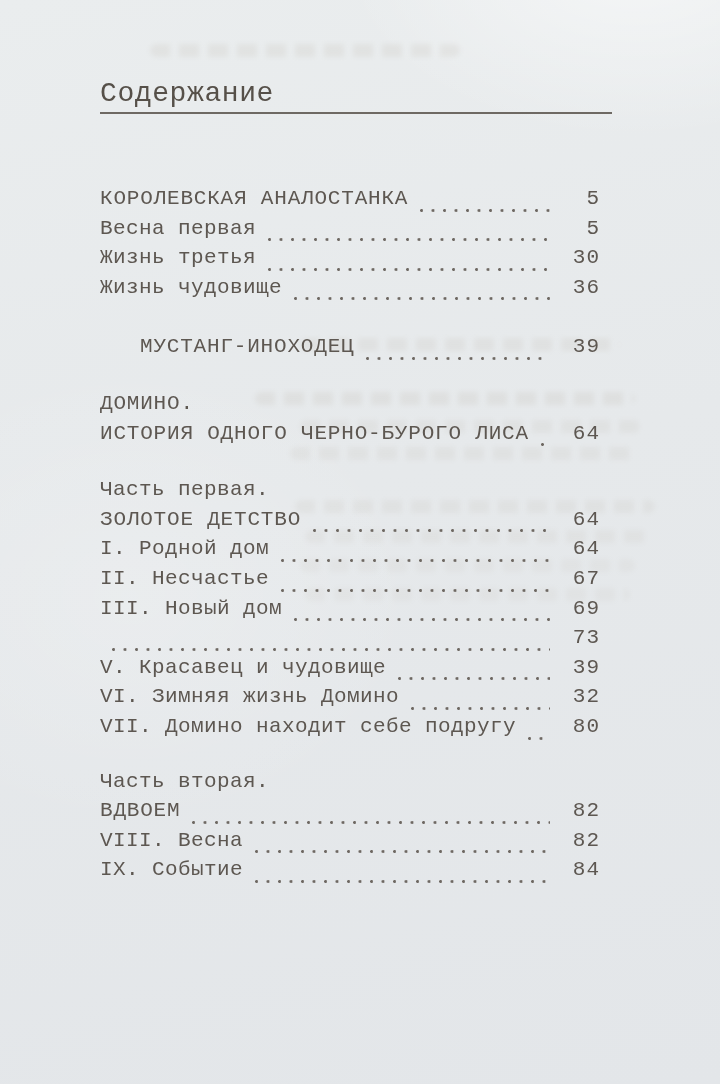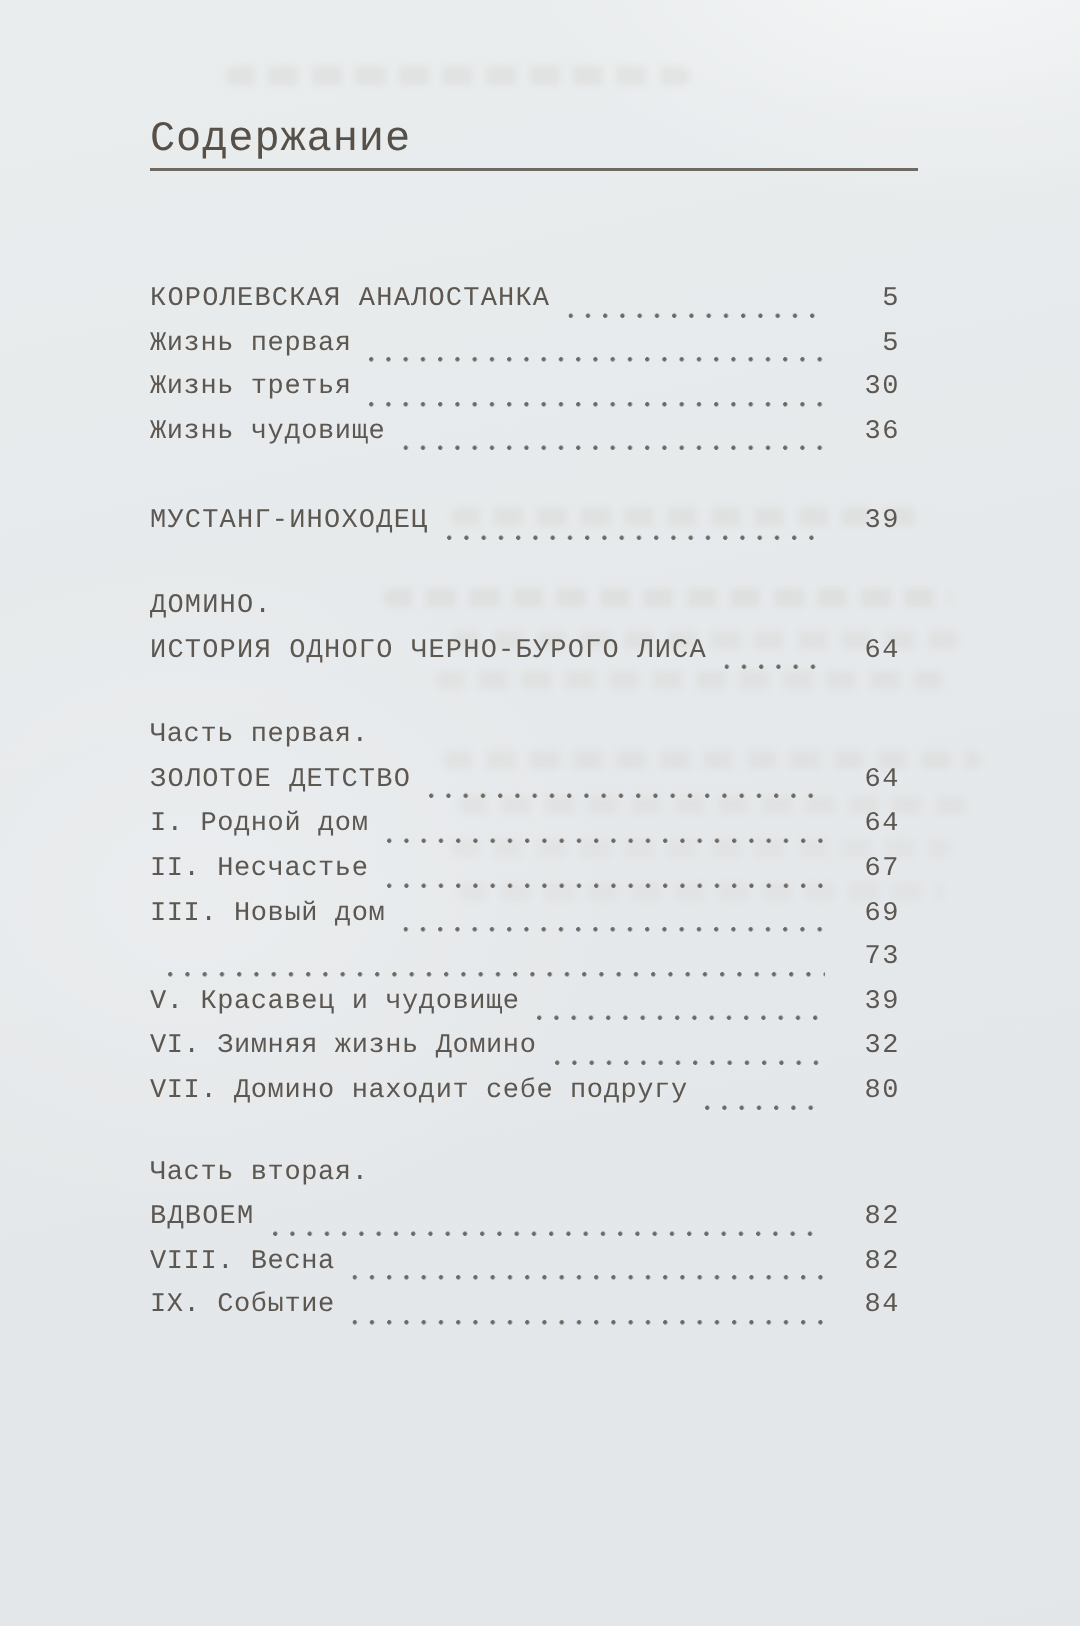--- a/index.html
+++ b/index.html
@@ -29,41 +29,41 @@
     font-size:28px;line-height:28px;
     letter-spacing:0.6px;
     color:#565049;
     border-bottom:2px solid #6e6963;
     padding-bottom:4px;
   }
   .toc{margin-top:74px;}
   .row{
     display:flex;align-items:baseline;
     height:29.6px;
-    font-size:18px;line-height:22px;
+    font-size:21px;line-height:22px;
     white-space:nowrap;
   }
   .row .lbl{letter-spacing:0.4px;}
   .row.caps .lbl{letter-spacing:0.8px;}
   .dots{
     flex:1 1 auto;
     align-self:flex-end;
     height:3px;
     margin:0 16px 6px 12px;
     background-image:radial-gradient(circle at 1.5px 1.5px, #6e6862 1.25px, rgba(0,0,0,0) 1.6px);
     background-size:11.5px 3px;
     background-repeat:repeat-x;
   }
   .pg{
     flex:0 0 34px;
     text-align:right;
     margin-right:12px;
     letter-spacing:1px;
   }
-  .gap-a{margin-top:30px;}
+  .gap-a{margin-top:30px;margin-left:40px;}
   .gap-b{margin-top:27px;}
   .gap-c{margin-top:25px;}
 </style>
 </head>
 <body>
 
 <div class="page">
 
   <div class="bleed" style="left:150px;top:44px;width:310px;opacity:.10"></div>
   <div class="bleed" style="left:300px;top:338px;width:320px;opacity:.09"></div>
@@ -80,21 +80,21 @@
     <div class="heading">Содержание</div>
 
     <div class="toc">
 
       <div class="row caps">
         <span class="lbl">КОРОЛЕВСКАЯ АНАЛОСТАНКА</span>
         <span class="dots"></span>
         <span class="pg">5</span>
       </div>
       <div class="row">
-        <span class="lbl">Жизнь первая</span>
+        <span class="lbl">Весна первая</span>
         <span class="dots"></span>
         <span class="pg">5</span>
       </div>
       <div class="row">
         <span class="lbl">Жизнь третья</span>
         <span class="dots"></span>
         <span class="pg">30</span>
       </div>
       <div class="row">
         <span class="lbl">Жизнь чудовище</span>

